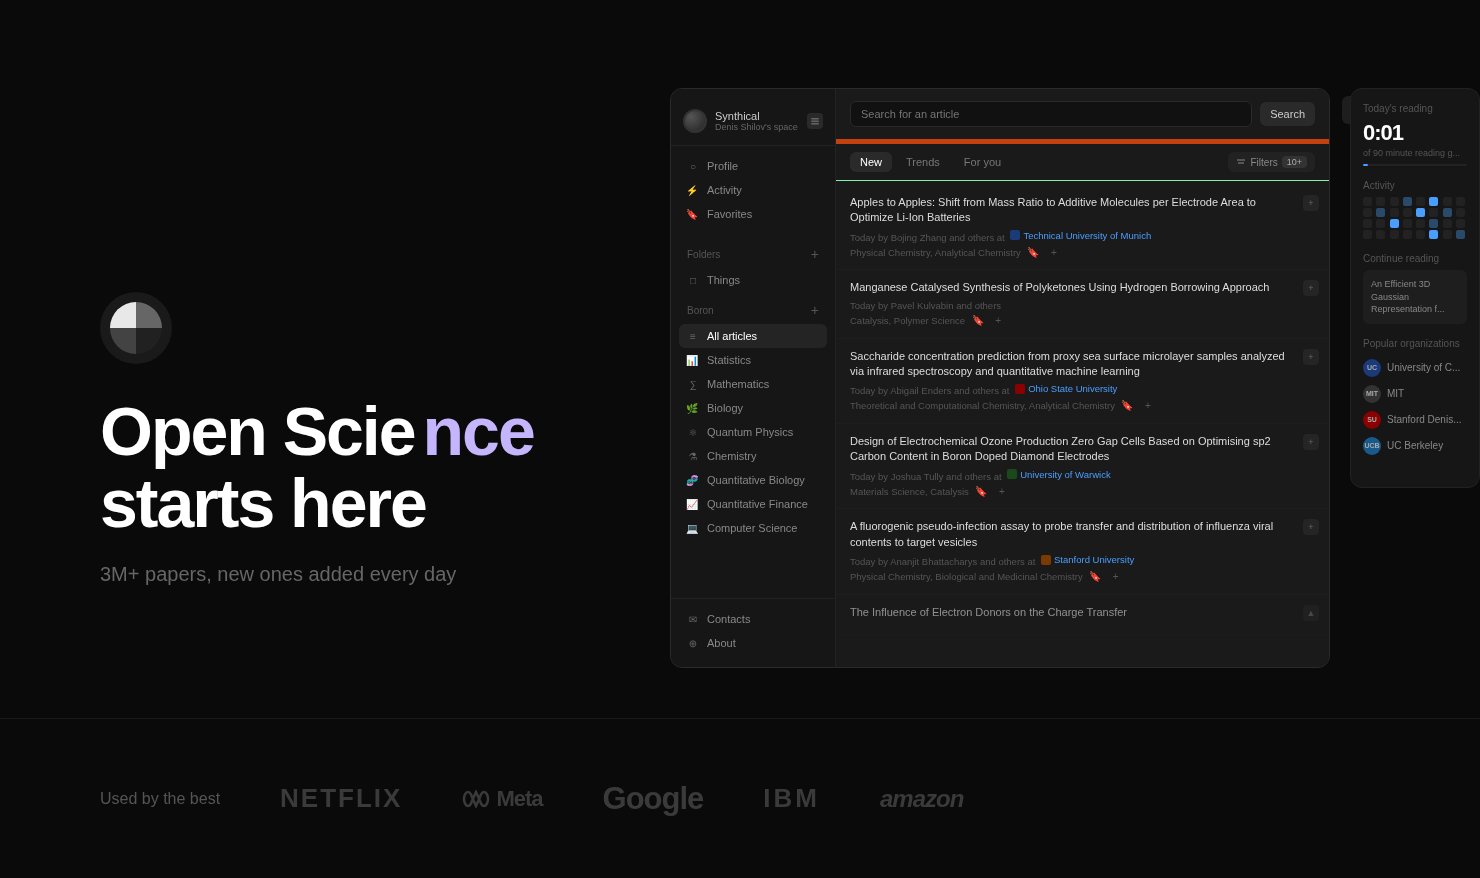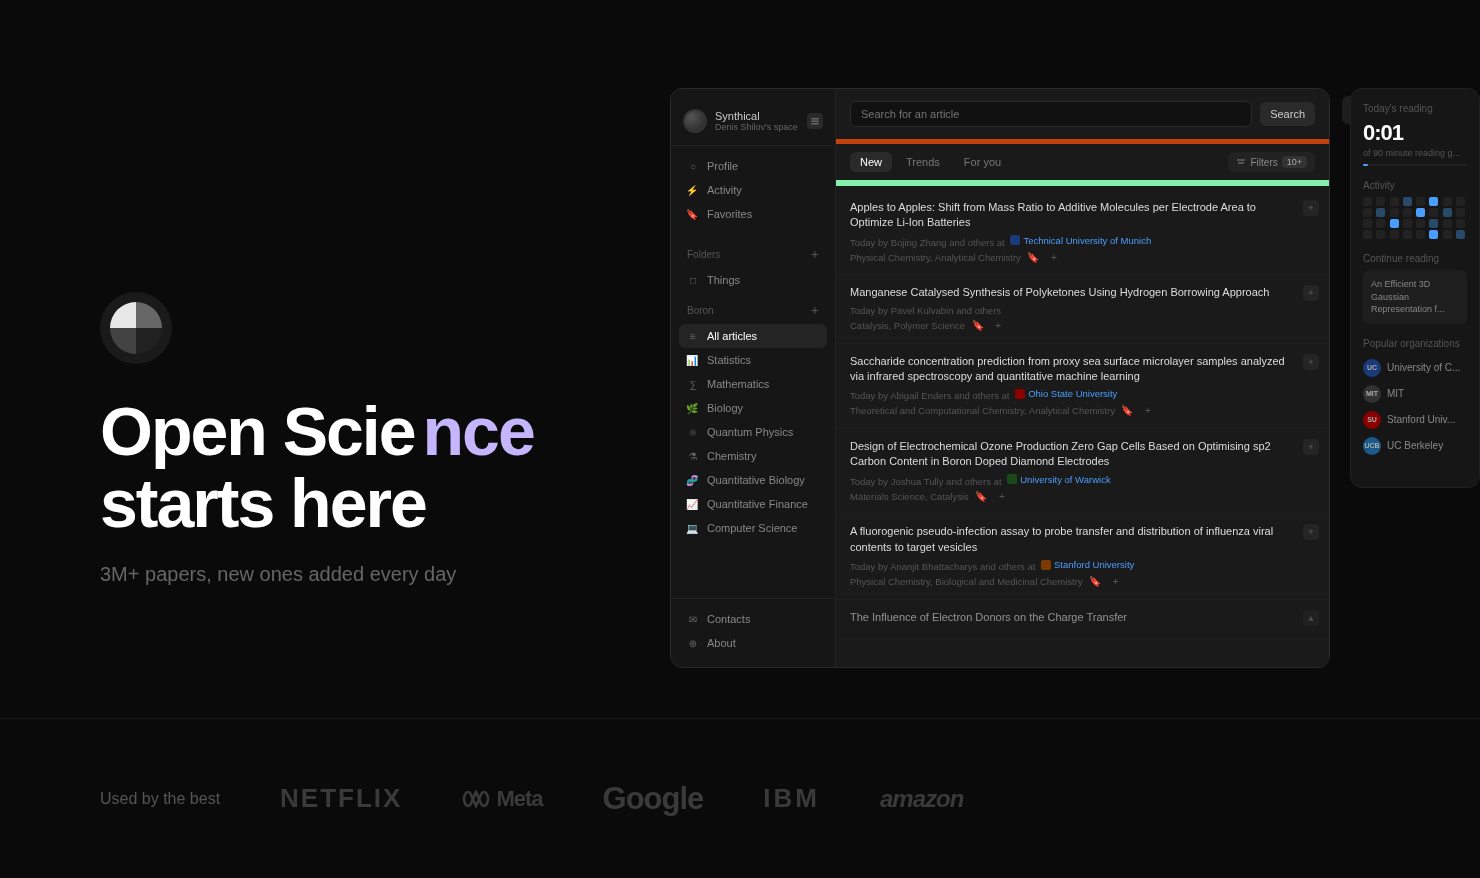--- a/index.html
+++ b/index.html
@@ -244,21 +244,21 @@
       color: #ccc;
       font-size: 11px;
       cursor: pointer;
     }
 
     .tabs-row {
       display: flex;
       align-items: center;
       padding: 8px 14px;
       gap: 4px;
-      border-bottom: 6px solid #86efac;
+      border-bottom: 1px solid #86efac;
     }
 
     .tab {
       padding: 4px 10px;
       border-radius: 6px;
       font-size: 11px;
       cursor: pointer;
       color: #777;
     }
 
@@ -849,21 +849,21 @@
       <div class="org-item">
         <div class="org-logo" style="background:#1a3a7a;">UC</div>
         <span>University of C...</span>
       </div>
       <div class="org-item">
         <div class="org-logo" style="background:#333;">MIT</div>
         <span>MIT</span>
       </div>
       <div class="org-item">
         <div class="org-logo" style="background:#8b0000;">SU</div>
-        <span>Stanford Univ...</span>
+        <span>Stanford Denis...</span>
       </div>
       <div class="org-item">
         <div class="org-logo" style="background:#1a5a8a;">UCB</div>
         <span>UC Berkeley</span>
       </div>
     </div>
   </div>
 
 </div>
 

